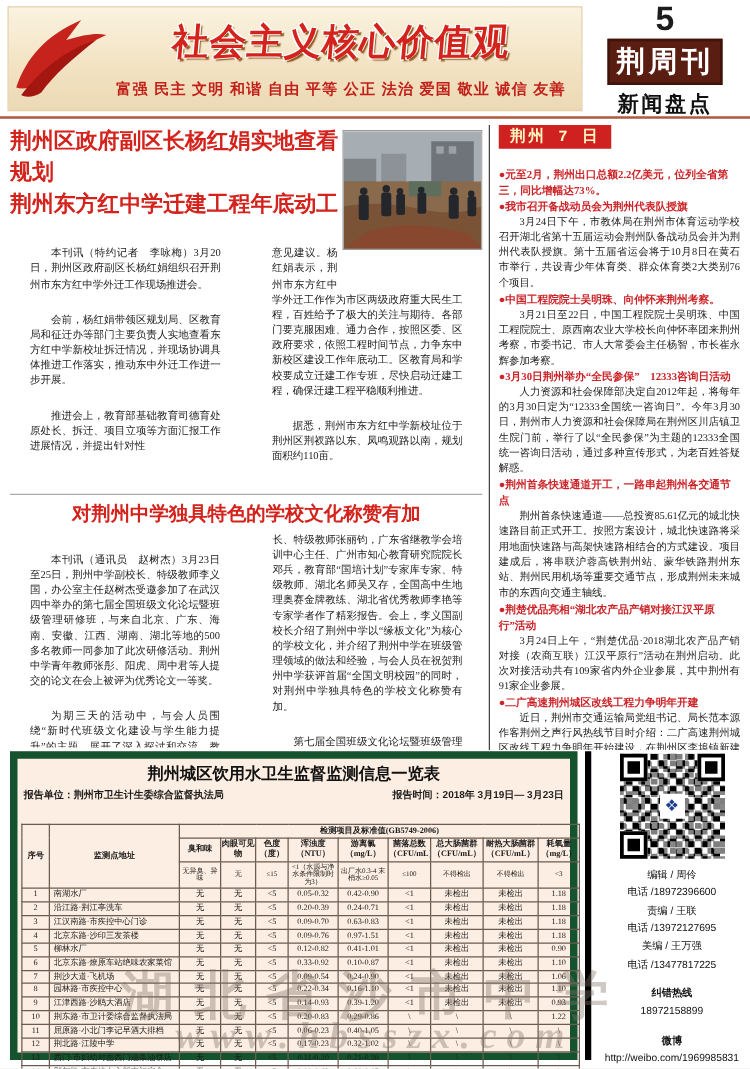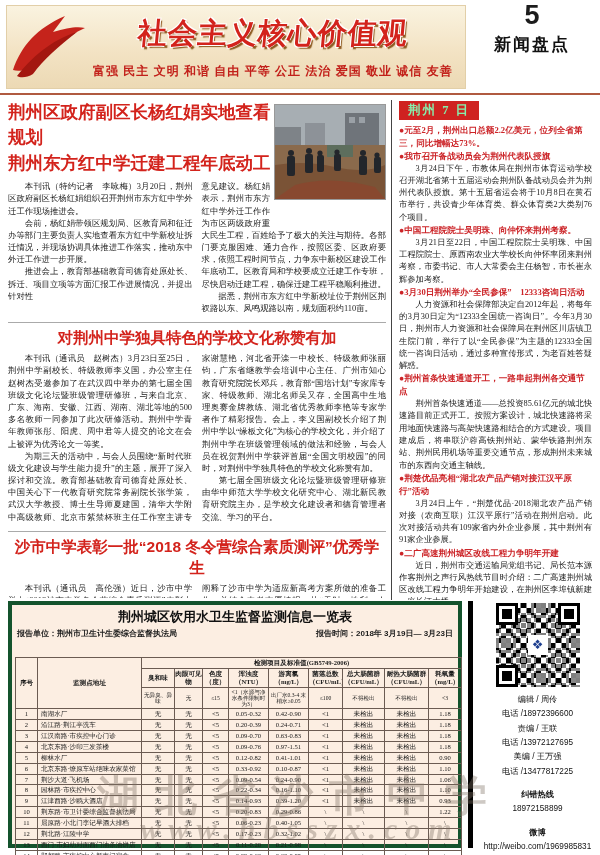--- a/index.html
+++ b/index.html
@@ -27,36 +27,36 @@
       font-size:17px;letter-spacing:2px;color:#111;}
   #head-rule{position:absolute;left:0;top:93px;width:600px;height:2px;background:#b05a40;}
   
   #left-col{position:absolute;left:8px;top:100px;width:378px;height:498px;overflow:hidden;}
   .a-headline{font-family:"Liberation Sans",sans-serif;font-weight:bold;color:#d3231c;}
   #a1{position:relative;}
   #a1 .hl{font-size:17.5px;line-height:1.45;width:274px;}
   #a1-photo{position:absolute;top:4px;right:0;width:110px;height:94px;border:1px solid #999;}
   .a-body{display:flex;gap:9px;margin-top:5px;}
   .a-colA,.a-colB{flex:1;min-width:0;}
-  p.art{margin:0;font-size:8.4px;line-height:1.45;text-align:justify;text-indent:2em;}
+  p.art{margin:16px;font-size:8.4px;line-height:1.45;text-align:justify;text-indent:2em;}
   p.art.noindent{text-indent:0;}
   .photo-spacer{float:right;width:116px;height:46px;}
   .art-divider{border:none;border-top:1px solid #aaa;margin:7px 0 5px 0;}
   .hl-center{text-align:center;font-size:15.5px;margin:2px 0 4px 0;}
   .cols2{columns:2;column-gap:10px;margin-top:2px;}
   
   #sidebar{position:absolute;left:391px;top:100px;width:201px;height:500px;
            border-left:1px solid #444;padding-left:7px;box-sizing:border-box;overflow:hidden;}
-  .sb-head{display:inline-block;background:#cf2220;color:#86efac;font-family:Liberation Serif, serif;
-           font-weight:bold;font-size:12.5px;padding:1px 9px;letter-spacing:2px;margin-bottom:4px;}
+  .sb-head{display:inline-block;background:#cf2220;color:#fef9c3;font-family:Liberation Mono, monospace;
+           font-weight:bold;font-size:12.5px;padding:1px 9px;letter-spacing:2px;margin-bottom:14px;}
   .sb-title{color:#cc2428;font-weight:bold;font-size:8.6px;line-height:1.5;font-family:Liberation Serif, serif;}
   .sb-body{margin:0;font-size:8.3px;line-height:1.48;text-align:justify;text-indent:2em;color:#222;}
   
   #table-wrap{position:absolute;left:8px;top:601px;width:454px;height:247px;
-      background:#fceee2;border:4px solid #14532d;box-sizing:border-box;padding:2px 3px;}
+      background:#fceee2;border:6px solid #14532d;box-sizing:border-box;padding:2px 3px;}
   .tbl-title{text-align:center;font-family:"Liberation Sans",sans-serif;font-weight:bold;
       font-size:13px;margin:1px 0 2px 0;color:#111;}
   .tbl-report{display:flex;justify-content:space-between;font-weight:bold;font-size:8px;
       font-family:"Liberation Sans",sans-serif;margin:0 2px 18px 2px;}
   table.water{width:100%;border-collapse:collapse;table-layout:fixed;}
   table.water th,table.water td{border:1px solid #6b5b52;font-size:6.6px;line-height:1.2;
       text-align:center;padding:1px 0;overflow:hidden;white-space:nowrap;color:#1a1a1a;}
   table.water th{font-weight:bold;}
   table.water td.addr{text-align:left;padding-left:3px;}
   table.water th.std{font-size:5.6px;font-weight:normal;white-space:normal;line-height:1.1;}
@@ -107,20 +107,21 @@
       <rect x="76" y="54" width="10" height="28" fill="#5e1409"></rect>
       <rect x="94" y="54" width="10" height="28" fill="#5e1409"></rect>
       <circle cx="104" cy="10" r="8" fill="#c5231b"></circle>
       <rect x="102" y="10" width="4" height="72" fill="#a31710"></rect>
       <path d="M104 4 l2 4 4 0 -3 3 1 4 -4 -2 -4 2 1 -4 -3 -3 4 0 z" fill="#f4d03f"></path>
     </svg>
   </div>
 
   <div id="masthead">
     <div class="page-num">5</div>
+    <div class="paper-name">荆周刊</div>
     <div class="section-name">新闻盘点</div>
   </div>
   <div id="head-rule"></div>
 
   <div id="left-col">
 
     <div id="a1">
       <div class="a-headline hl">荆州区政府副区长杨红娟实地查看规划</div>
       <div class="a-headline hl">荆州东方红中学迁建工程年底动工</div>
       <svg id="a1-photo" viewBox="0 0 110 94" preserveAspectRatio="none">

